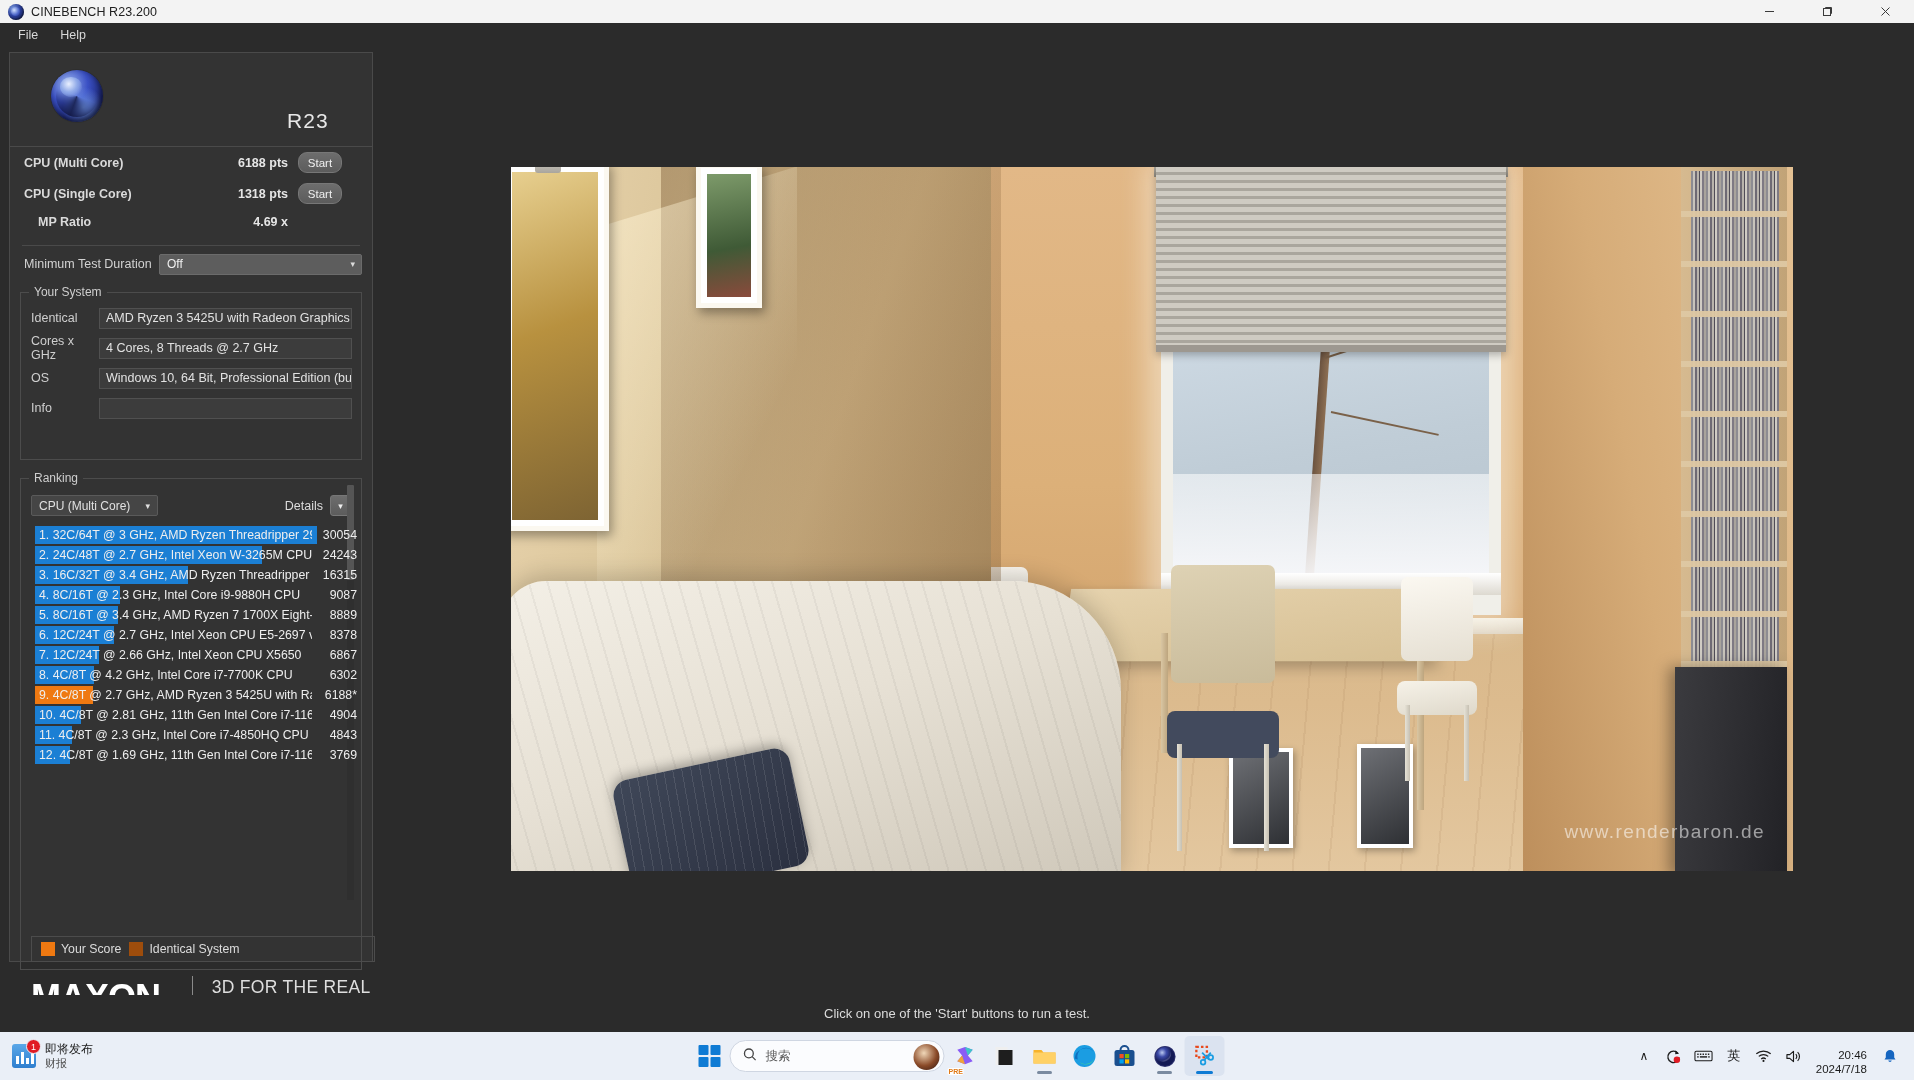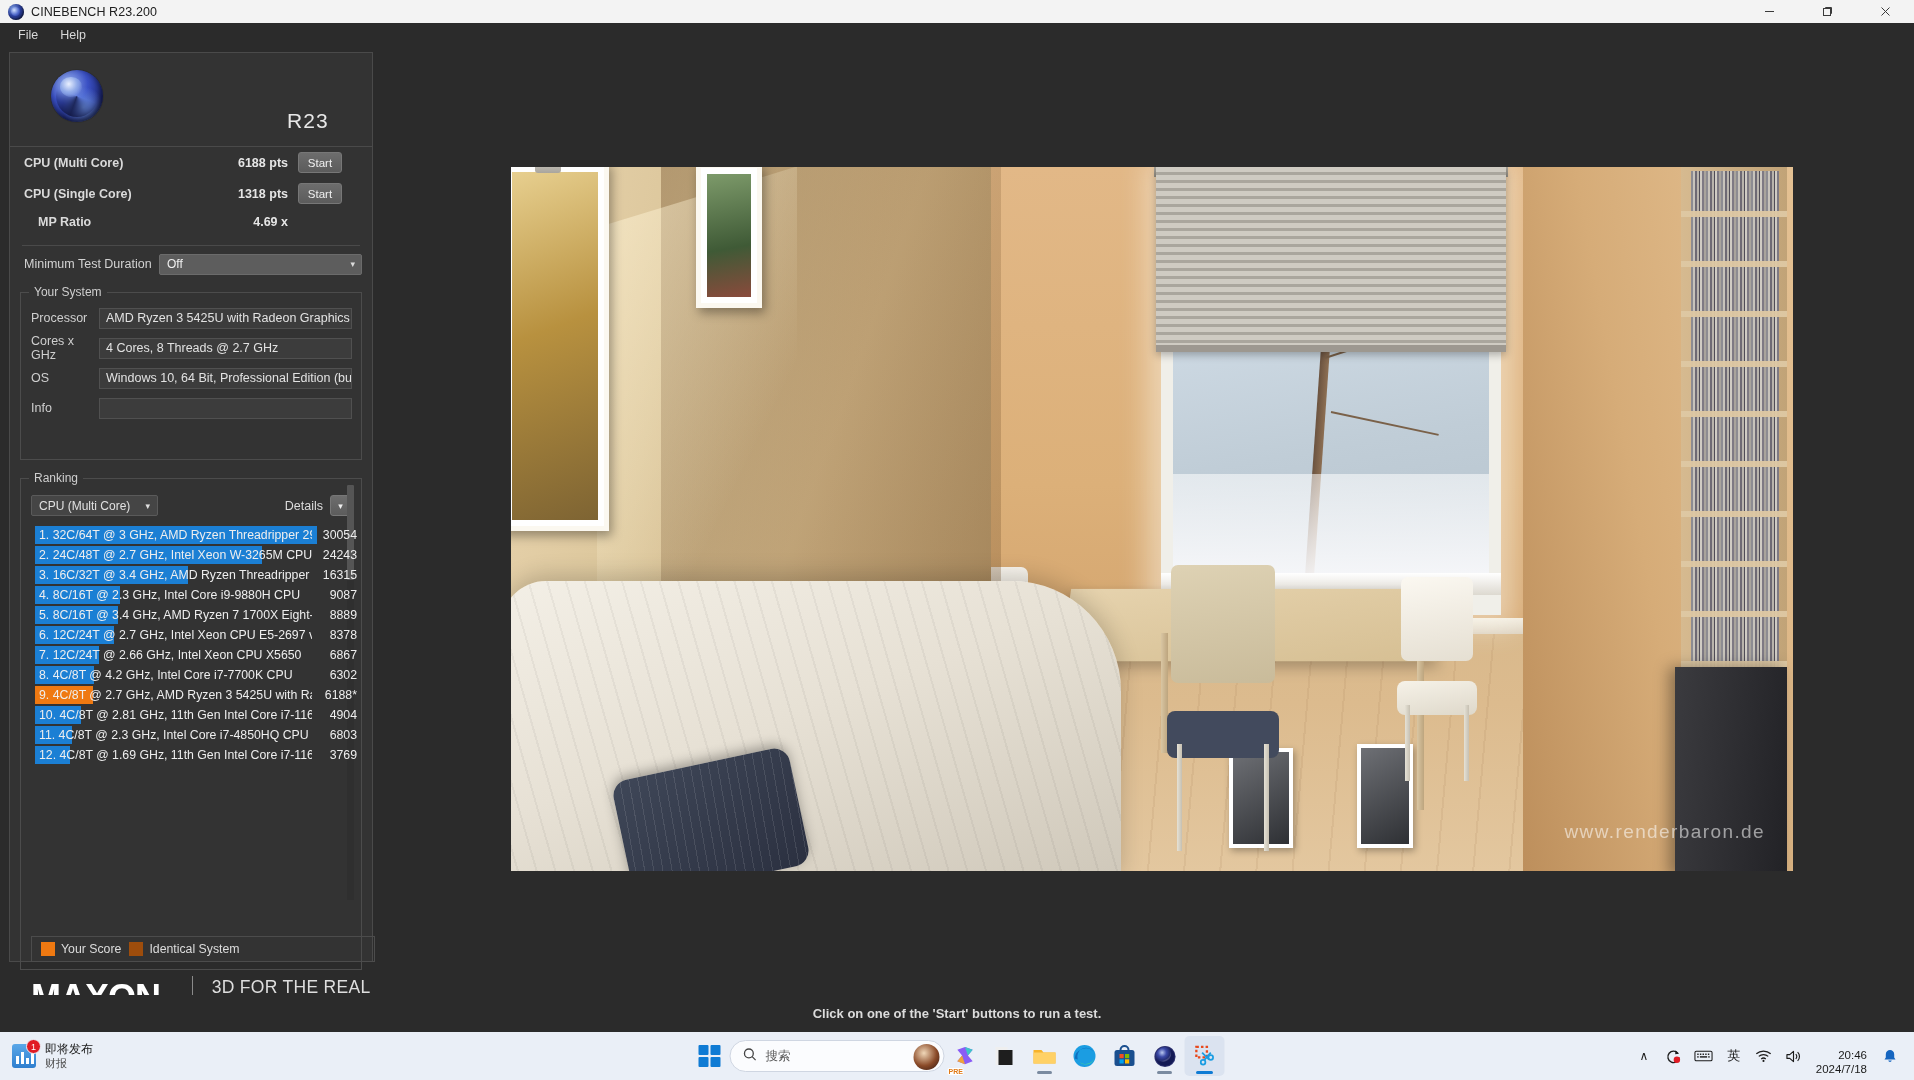--- a/index.html
+++ b/index.html
@@ -110,21 +110,21 @@
   }
   .score-row .lbl {
     font-size: 12.5px; font-weight: bold; color: #dadada; flex: 1;
   }
   .score-row .lbl.indent { padding-left: 14px; }
   .score-row .val {
     font-size: 12.5px; font-weight: bold; color: #e6e6e6;
     text-align: right; margin-right: 10px;
   }
   .btn-start {
-    width: 44px; height: 21px; border-radius: 3px;
+    width: 44px; height: 21px; border-radius: 9px;
     background: linear-gradient(#6d6d6d, #5c5c5c);
     border: 1px solid #777;
     color: #efefef; font-size: 11.5px;
     display: flex; align-items: center; justify-content: center;
     cursor: pointer;
   }
   #mp-ratio-row { padding-bottom: 6px; }
 
   .sep-line {
     height: 1px; background: #4a4a4a; margin: 5px 12px 0 12px;
@@ -451,21 +451,21 @@
     background: linear-gradient(120deg, rgba(255,244,214,.55), rgba(255,238,196,0) 70%);
     transform: skewY(-17deg);
   }
 
   
   #statusbar {
     position: absolute; left: 0; top: 995px; width: 1914px; height: 37px;
     display: flex; align-items: center; justify-content: center;
     background: #2b2b2b;
   }
-  #status-text { font-size: 13px; font-weight: bold; color: #dcdcdc; }
+  #status-text { font-size: 13px; font-weight: normal; color: #dcdcdc; }
 
   
   #taskbar {
     position: absolute; left: 0; top: 1032px; width: 1914px; height: 48px;
     background: #eaeff7;
     display: flex; align-items: center;
   }
   #tb-widget {
     display: flex; align-items: center; margin-left: 12px; gap: 9px;
     cursor: pointer;
@@ -607,21 +607,21 @@
       <span class="lbl">Minimum Test Duration</span>
       <span class="select-box">
         <span>Off</span>
         <span class="chev">▾</span>
       </span>
     </div>
 
     <div class="groupbox" id="system-group">
       <span class="gb-title">Your System</span>
       <div class="field-row">
-        <span class="f-lbl">Processor</span>
+        <span class="f-lbl">Identical</span>
         <span class="f-val">AMD Ryzen 3 5425U with Radeon Graphics</span>
       </div>
       <div class="field-row">
         <span class="f-lbl">Cores x GHz</span>
         <span class="f-val">4 Cores, 8 Threads @ 2.7 GHz</span>
       </div>
       <div class="field-row">
         <span class="f-lbl">OS</span>
         <span class="f-val">Windows 10, 64 Bit, Professional Edition (build 2263</span>
       </div>
@@ -694,21 +694,21 @@
             <div class="rank-score">6188*</div>
           </div>
           <div class="rank-row">
             <div class="rank-bar" style="width: 46.0148px;"></div>
             <div class="rank-text">10. 4C/8T @ 2.81 GHz, 11th Gen Intel Core i7-1165G7 @</div>
             <div class="rank-score">4904</div>
           </div>
           <div class="rank-row">
             <div class="rank-bar" style="width: 36.5097px;"></div>
             <div class="rank-text">11. 4C/8T @ 2.3 GHz, Intel Core i7-4850HQ CPU</div>
-            <div class="rank-score">6803</div>
+            <div class="rank-score">4843</div>
           </div>
           <div class="rank-row">
             <div class="rank-bar" style="width: 35.3649px;"></div>
             <div class="rank-text">12. 4C/8T @ 1.69 GHz, 11th Gen Intel Core i7-1165G7 @</div>
             <div class="rank-score">3769</div>
           </div>
         </div>
       <div id="rank-scrollbar">
         <div class="thumb"></div>
       </div>

